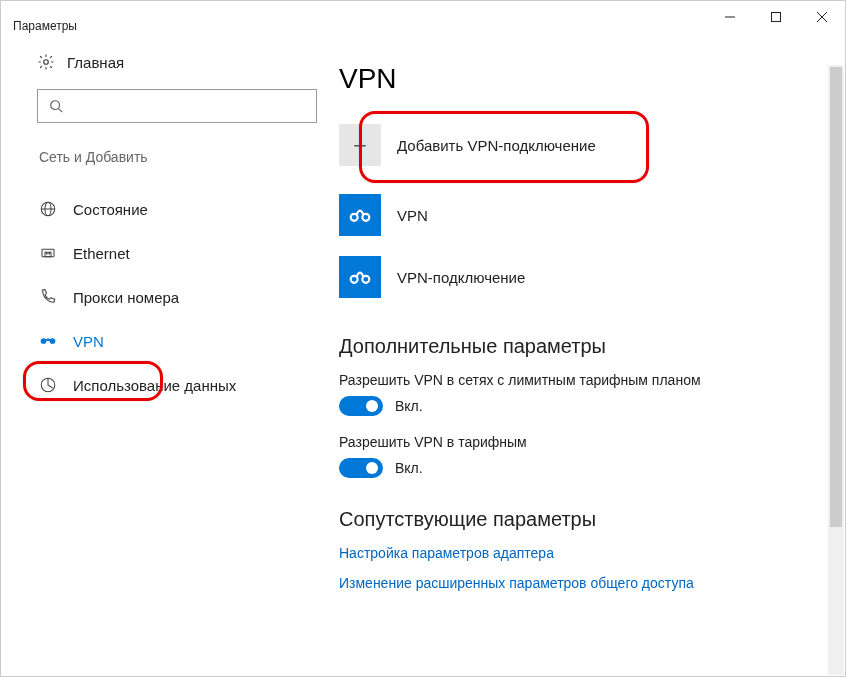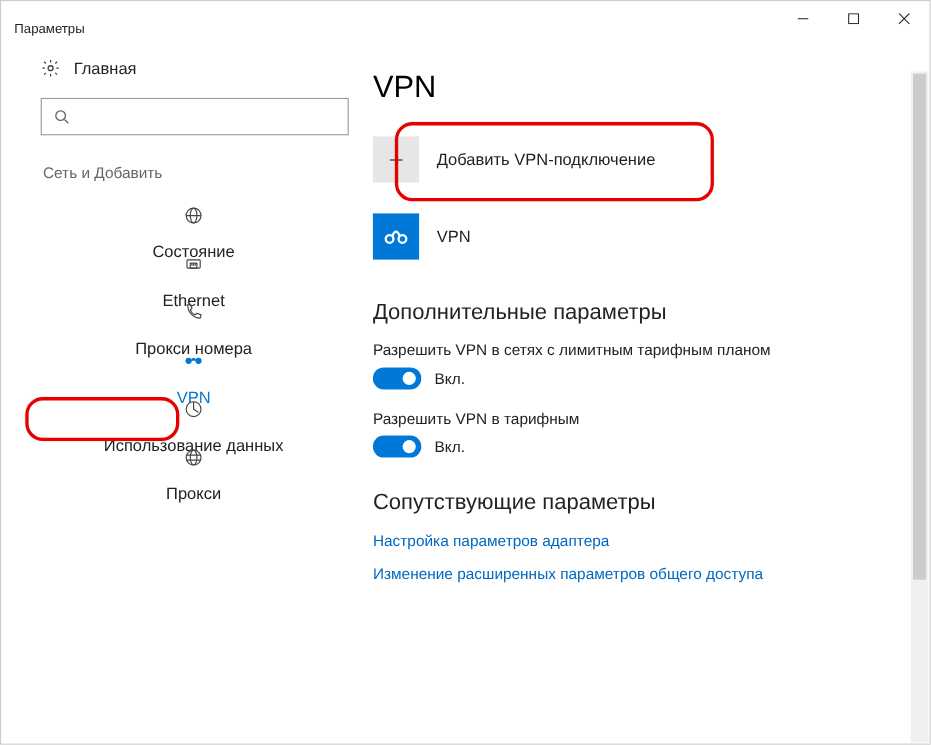--- a/index.html
+++ b/index.html
@@ -21,21 +21,21 @@
   .home-row { display: flex; align-items: center; gap: 12px; margin-bottom: 18px; cursor: pointer; }
   .home-label { font-size: 15px; color: #222; }
 
   .search-box { position: relative; width: 280px; height: 34px; border: 1px solid #999; background: #fff; margin-bottom: 26px; display: flex; align-items: center; }
   .search-box input { border: none; outline: none; flex: 1; padding: 0 10px; font-size: 14px; color: #666; background: transparent; }
   .search-icon-wrap { width: 36px; display: flex; align-items: center; justify-content: center; }
 
   .category-label { font-size: 14px; color: #666; margin-bottom: 22px; margin-left: 2px; }
 
   .nav-list { list-style: none; }
-  .nav-item { display: flex; align-items: center; gap: 16px; height: 44px; cursor: pointer; font-size: 15px; color: #222; padding-left: 2px; position: relative; flex-direction: column; }
+  .nav-item { display: flex; align-items: center; gap: 16px; height: 44px; cursor: pointer; font-size: 15px; color: #222; padding-left: 2px; position: relative; }
   .nav-item.active .nav-label { color: #0078d7; }
   .nav-item.active .nav-icon svg { stroke: #0078d7; fill: #0078d7; }
   .nav-icon { width: 18px; height: 18px; display: flex; align-items: center; justify-content: center; }
   .nav-icon svg { width: 18px; height: 18px; }
 
   
   .callout { position: absolute; border: 3px solid #e60000; border-radius: 16px; pointer-events: none; box-shadow: 0 0 0 1px rgba(0,0,0,.05); }
   .callout-vpn-nav { left: 22px; top: 360px; width: 140px; height: 40px; }
   .callout-add-vpn { left: 358px; top: 110px; width: 290px; height: 72px; }
 
@@ -158,31 +158,20 @@
         <span class="nav-label">VPN</span>
       </li>
       <li class="nav-item">
         <span class="nav-icon">
           <svg viewBox="0 0 24 24" fill="none" stroke="#444" stroke-width="1.4">
               <circle cx="12" cy="12" r="9"></circle>
               <path d="M12 3v9l6 4"></path>
             </svg>
         </span>
         <span class="nav-label">Использование данных</span>
-      </li>
-      <li class="nav-item">
-        <span class="nav-icon">
-          <svg viewBox="0 0 24 24" fill="none" stroke="#444" stroke-width="1.4">
-              <circle cx="12" cy="12" r="9"></circle>
-              <ellipse cx="12" cy="12" rx="4" ry="9"></ellipse>
-              <line x1="3" y1="9" x2="21" y2="9"></line>
-              <line x1="3" y1="15" x2="21" y2="15"></line>
-            </svg>
-        </span>
-        <span class="nav-label">Прокси</span>
       </li>
     </ul>
   </div>
 
   <div class="main">
     <h1 class="page-title">VPN</h1>
 
     <div class="add-row">
       <div class="add-tile">
         <span class="add-tile-plus">＋</span>
@@ -194,20 +183,30 @@
       <div class="conn-tile">
         <svg viewBox="0 0 24 24" fill="none" stroke="#fff" stroke-width="1.8">
             <circle cx="7" cy="14" r="3"></circle>
             <circle cx="17" cy="14" r="3"></circle>
             <path d="M9 12c2-5 4-5 6 0"></path>
           </svg>
       </div>
       <span class="conn-label">VPN</span>
     </div>
 
+    <div class="conn-row">
+      <div class="conn-tile">
+        <svg viewBox="0 0 24 24" fill="none" stroke="#fff" stroke-width="1.8">
+            <circle cx="7" cy="14" r="3"></circle>
+            <circle cx="17" cy="14" r="3"></circle>
+            <path d="M9 12c2-5 4-5 6 0"></path>
+          </svg>
+      </div>
+      <span class="conn-label">VPN-подключение</span>
+    </div>
 
     <h2 class="section-heading">Дополнительные параметры</h2>
 
     <div class="setting-label">Разрешить VPN в сетях с лимитным тарифным планом</div>
     <div class="toggle-row">
       <div class="toggle">
           <div class="toggle-knob"></div>
         </div>
       <span class="toggle-state">Вкл.</span>
     </div>

